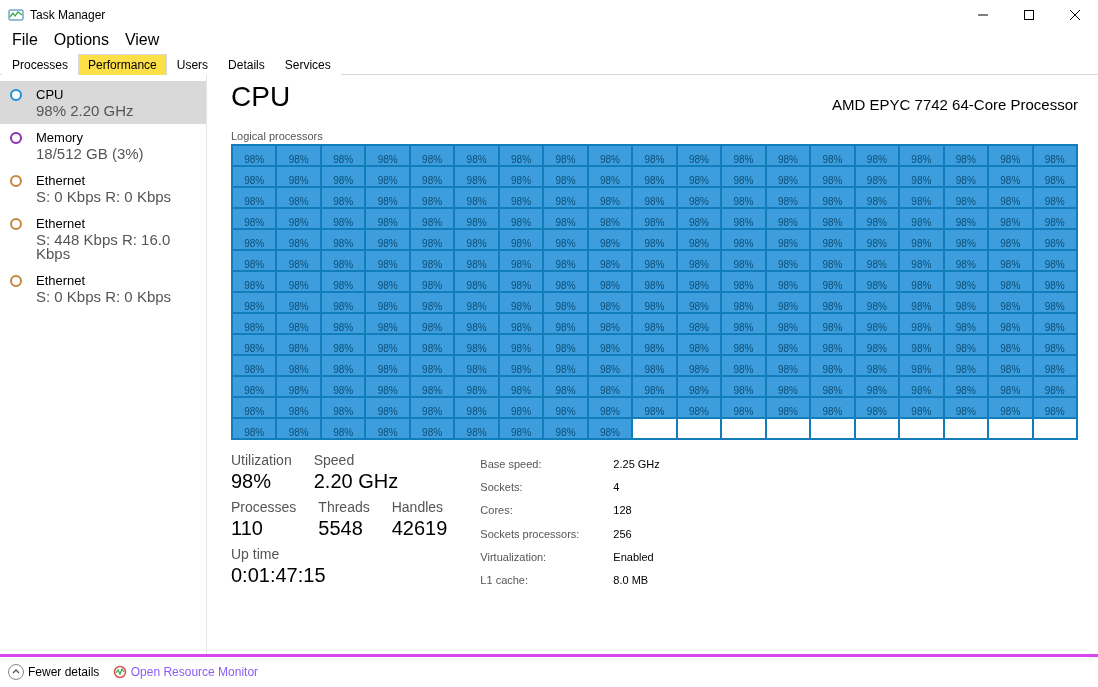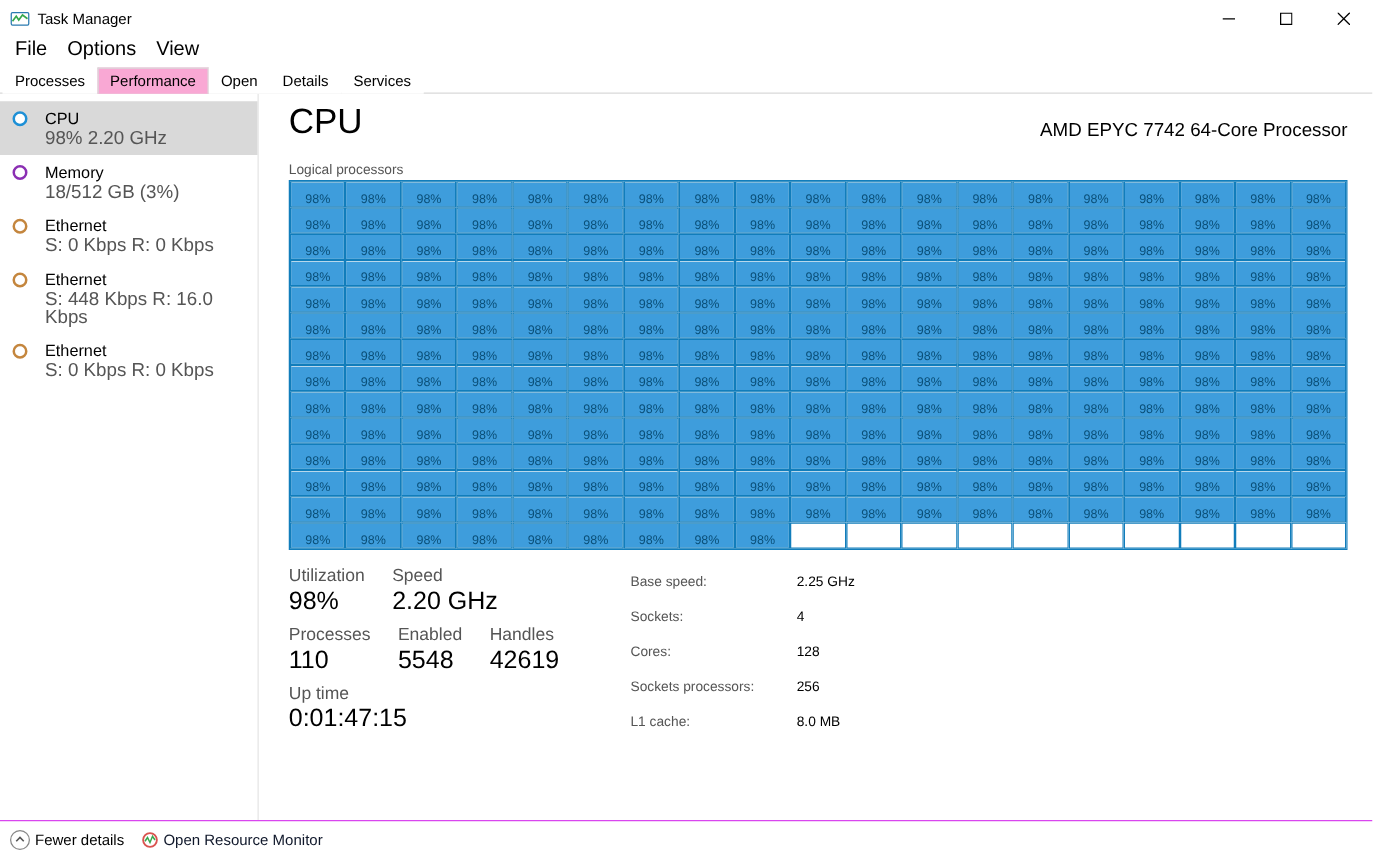--- a/index.html
+++ b/index.html
@@ -69,21 +69,21 @@
     padding: 3px 9px;
     font-size: 12px;
     border: 1px solid transparent;
     border-bottom: none;
     position: relative;
     top: 1px;
     background: #fff;
   }
   .tab.active {
     border-color: #d9d9d9;
-    background: #f9a8d4;
+    background: #fde047;
   }
   
   .main {
     flex: 1;
     display: flex;
     overflow: hidden;
   }
   
   .sidebar {
     width: 206px;
@@ -187,39 +187,38 @@
     margin-top: 2px;
     margin-bottom: 6px;
   }
   .stat-row-inline {
     display: flex;
     gap: 22px;
   }
   .stat-table {
     font-size: 11px;
     line-height: 17px;
-    margin-left: 24px;
   }
   .stat-table td:first-child {
     color: #555;
     padding-right: 20px;
     min-width: 110px;
   }
   
   .footer {
     height: 30px;
-    border-top: 1px solid #d946ef;
+    border-top: 3px solid #d946ef;
     display: flex;
     align-items: center;
     padding: 0 8px;
     gap: 14px;
     font-size: 12px;
   }
   .footer .link {
-    color: #0f172a;
+    color: #8b5cf6;
   }
   .footer svg { vertical-align: middle; }
   .chev-icon {
     width:14px;height:14px;border:1px solid #888;border-radius:50%;display:inline-flex;align-items:center;justify-content:center;margin-right:4px;
   }
 </style>
 </head>
 <body>
 
 <div class="window">
@@ -255,21 +254,21 @@
 
   <div class="menubar">
     <div class="menu-item">File</div>
     <div class="menu-item">Options</div>
     <div class="menu-item">View</div>
   </div>
 
   <div class="tabs">
     <div class="tab">Processes</div>
     <div class="tab active">Performance</div>
-    <div class="tab">Open</div>
+    <div class="tab">Users</div>
     <div class="tab">Details</div>
     <div class="tab">Services</div>
   </div>
 
   <div class="main">
 
     <div class="sidebar">
 
       <div class="side-item selected">
         <span class="side-icon">
@@ -613,21 +612,21 @@
               <div class="label">Speed</div>
               <div class="value-big">2.20 GHz</div>
             </div>
           </div>
           <div class="stat-row-inline">
             <div class="stat-block">
               <div class="label">Processes</div>
               <div class="value-big">110</div>
             </div>
             <div class="stat-block">
-              <div class="label">Enabled</div>
+              <div class="label">Threads</div>
               <div class="value-big">5548</div>
             </div>
             <div class="stat-block">
               <div class="label">Handles</div>
               <div class="value-big">42619</div>
             </div>
           </div>
           <div class="stat-block">
             <div class="label">Up time</div>
             <div class="value-big">0:01:47:15</div>
@@ -646,20 +645,24 @@
               </tr>
           <tr>
                 <td>Cores:</td>
                 <td>128</td>
               </tr>
           <tr>
                 <td>Sockets processors:</td>
                 <td>256</td>
               </tr>
           <tr>
+                <td>Virtualization:</td>
+                <td>Enabled</td>
+              </tr>
+          <tr>
                 <td>L1 cache:</td>
                 <td>8.0 MB</td>
               </tr>
         </tbody>
           </table>
 
       </div>
     </div>
   </div>
 

